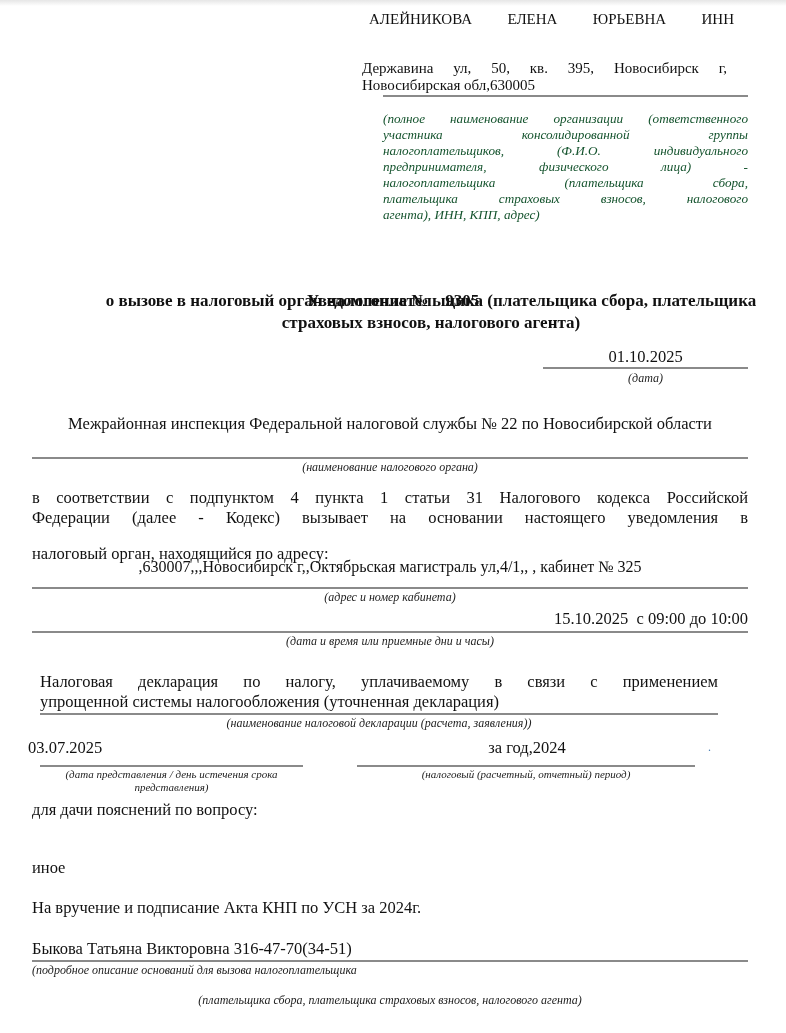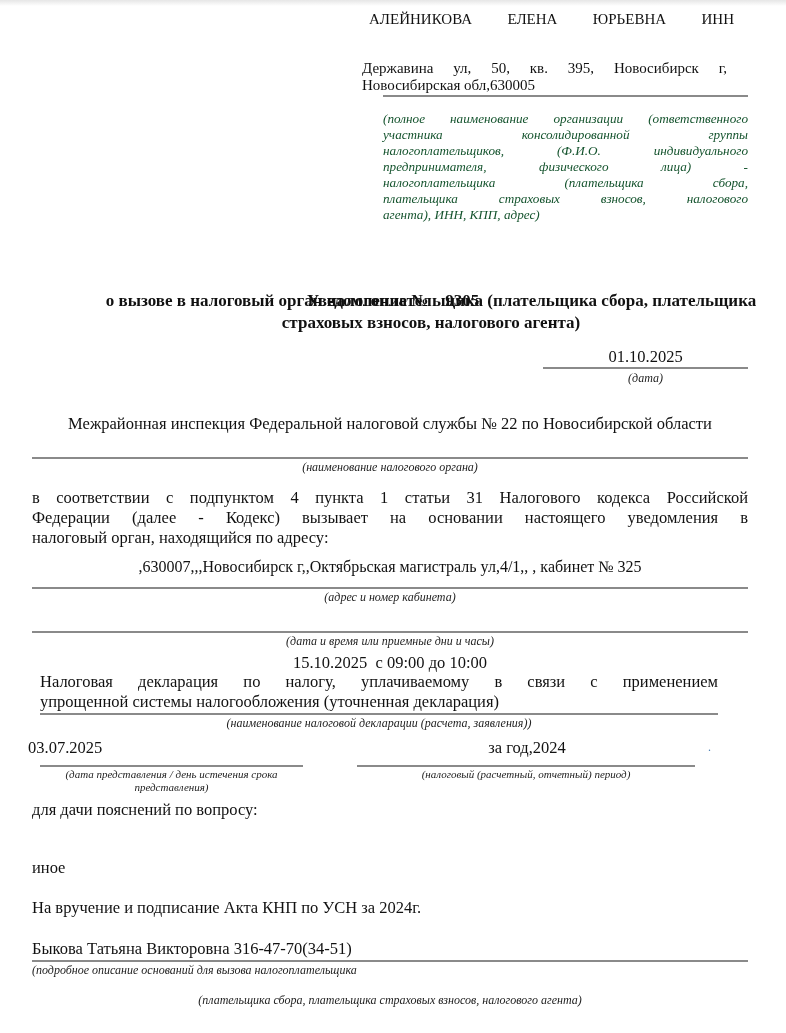--- a/index.html
+++ b/index.html
@@ -36,25 +36,25 @@
     #date-val { left: 543px; top: 347px; width: 205px; text-align: center; font-size: 16.5px; }
     #date-line { left: 543px; top: 367px; width: 205px; }
     #date-cap { left: 543px; top: 371px; width: 205px; text-align: center; }
 
     #authority { left: 32px; top: 414px; width: 716px; text-align: center; font-size: 16.5px; line-height: 20px; }
     #authority-line { left: 32px; top: 457px; width: 716px; }
     #authority-cap { left: 32px; top: 460px; width: 716px; text-align: center; }
 
     #basis { left: 32px; top: 488px; width: 716px; }
     #basis .row { text-align: justify; text-align-last: justify; }
-    #basis .row.last { text-align-last: left; }
+    #basis .row.last { text-align-last: left; margin-top: 16px; }
     #office-addr { left: 32px; top: 558px; width: 716px; font-size: 16px; text-align: center; }
     #office-line { left: 32px; top: 587px; width: 716px; }
     #office-cap { left: 32px; top: 590px; width: 716px; text-align: center; }
-    #visit-time { left: 32px; top: 609px; width: 716px; text-align: center; font-size: 16.5px; margin-top: 44px; }
+    #visit-time { left: 32px; top: 609px; width: 716px; text-align: right; font-size: 16.5px; }
     #visit-line { left: 32px; top: 631px; width: 716px; }
     #visit-cap { left: 32px; top: 634px; width: 716px; text-align: center; }
 
     #decl { left: 40px; top: 672px; width: 678px; font-size: 16.5px; line-height: 20px; }
     #decl .row { text-align: justify; text-align-last: justify; }
     #decl .row.last { text-align-last: left; }
     #decl-line { left: 40px; top: 713px; width: 678px; }
     #decl-cap { left: 40px; top: 716px; width: 678px; text-align: center; }
 
     #sub-date { left: 28px; top: 738px; width: 255px; text-align: left; font-size: 16.5px; }

